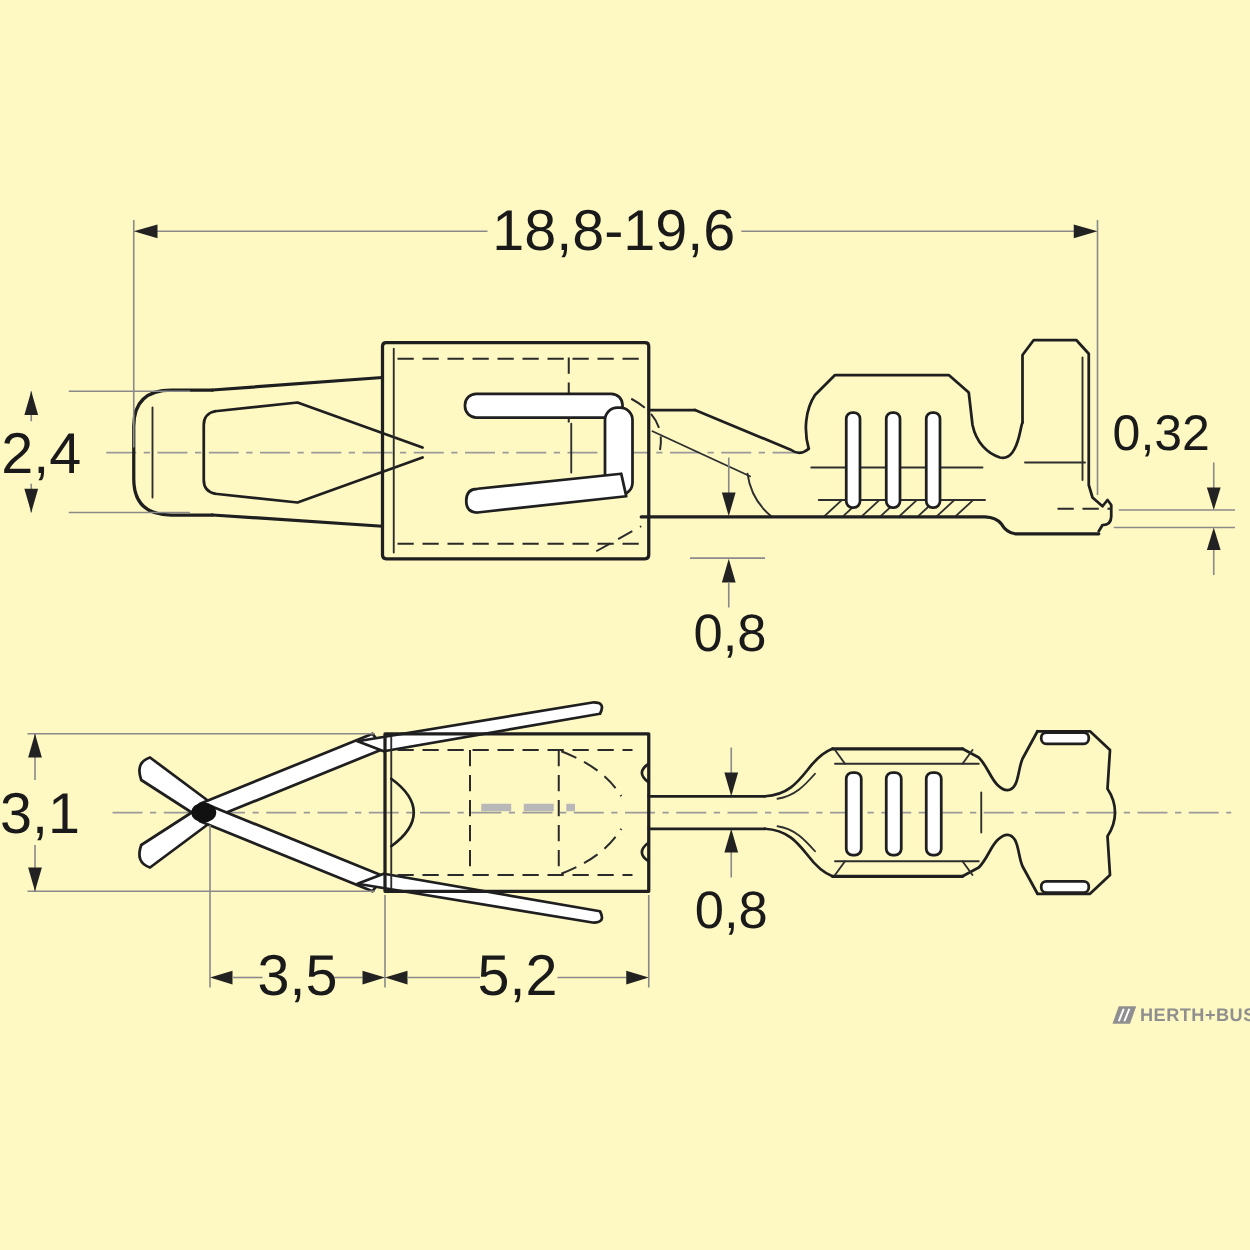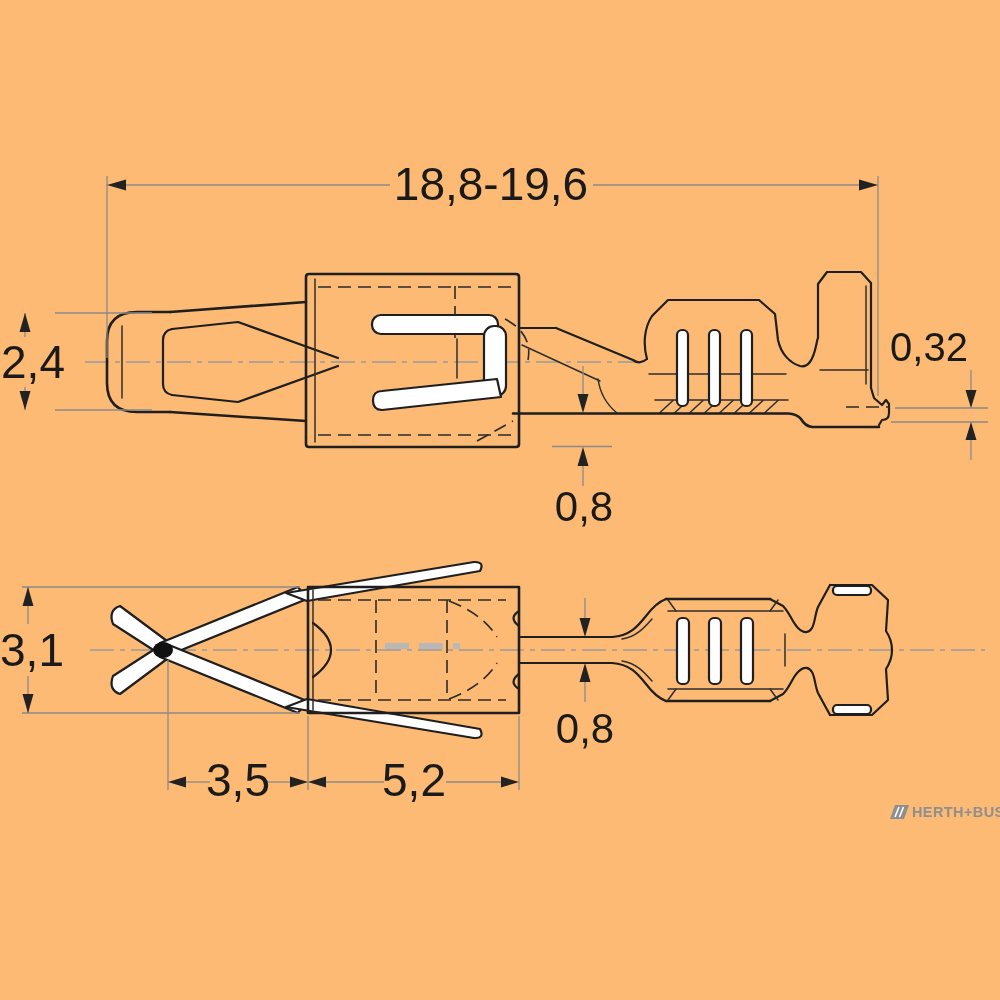--- a/index.html
+++ b/index.html
@@ -1,16 +1,16 @@
 <!DOCTYPE html>
 <html><head>
 <meta charset="utf-8">
 <style>
   html,body{margin:0;padding:0;background:#ffffff;}
-  .canvas{width:1000px;height:1000px;background:#fdba74;position:relative;overflow:hidden;
+  .canvas{width:1000px;height:1000px;background:#fef9c3;position:relative;overflow:hidden;
           font-family:"Liberation Sans", sans-serif;}
   svg{display:block}
   .ol{stroke:#1f1f1f;stroke-width:2.6;fill:none;stroke-linecap:round;stroke-linejoin:round;}
   .ol2{stroke:#1f1f1f;stroke-width:2.2;fill:none;stroke-linecap:round;stroke-linejoin:round;}
   .thin{stroke:#2e2e2e;stroke-width:1.5;fill:none;stroke-linecap:round;}
   .hid{stroke:#2a2a2a;stroke-width:1.6;fill:none;stroke-dasharray:13 7;stroke-linecap:butt;}
   .cl{stroke:#9a9a9a;stroke-width:1.4;fill:none;stroke-dasharray:24 6 5 6;}
   .dim{stroke:#8a8a8a;stroke-width:1.3;fill:none;stroke-linecap:butt;}
   .arr{fill:#222222;stroke:none;}
   .wht{fill:#ffffff;}

